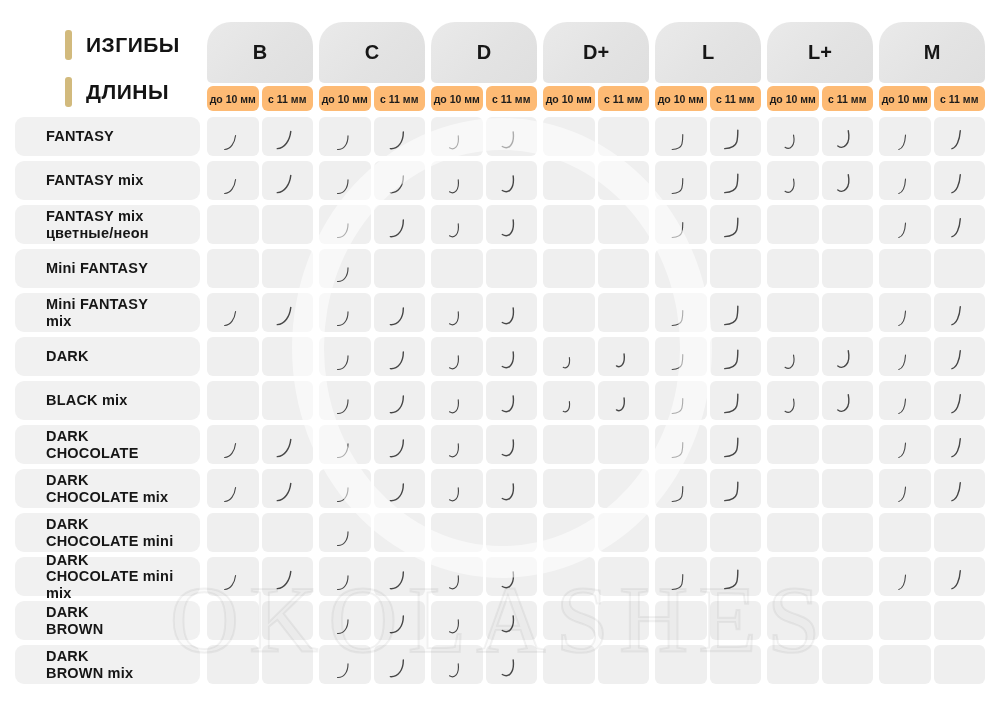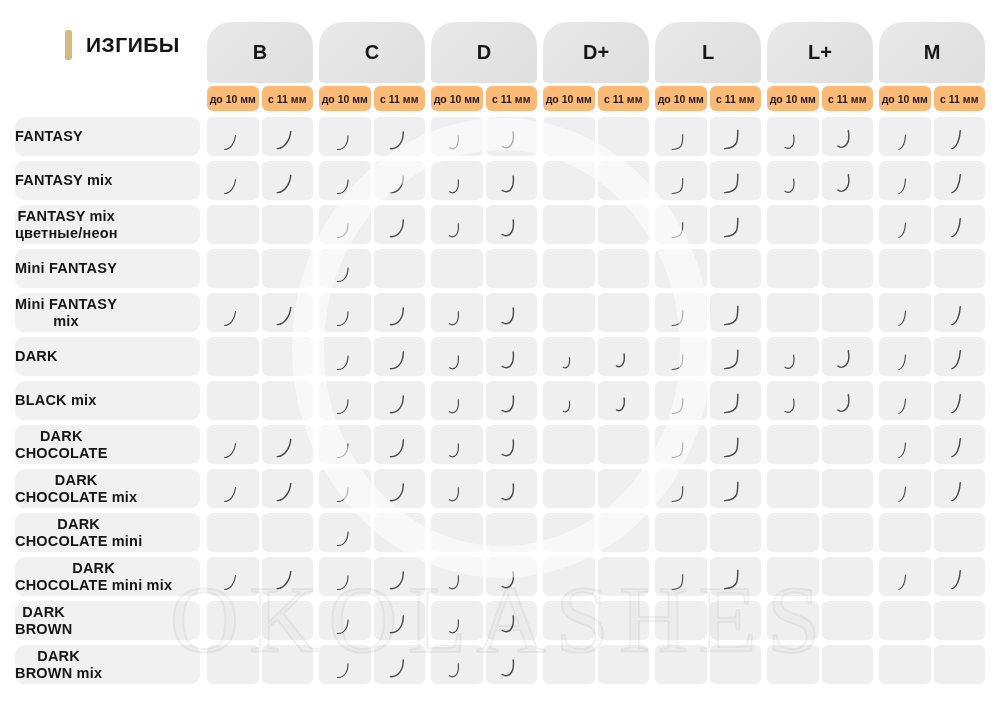--- a/index.html
+++ b/index.html
@@ -25,23 +25,23 @@
               font-size:20px; font-weight:800; color:#171717; }
   .sub-row { display:flex; gap:3px; margin-top:3px; }
   .sub-cell { flex:1; height:25px; background:#fdba74; border-radius:6px;
               display:flex; align-items:center; justify-content:center;
               font-size:10.5px; font-weight:700; color:#1b1b1b; white-space:nowrap; }
 
   
   .rows { position:absolute; left:15px; top:117px; width:970px; }
   .row { display:flex; height:39px; margin-bottom:5px; }
   .row-label { width:185px; margin-right:7px; background:#f1f1f1; border-radius:9px;
-               display:flex; align-items:center; padding-left:0;
+               display:flex; align-items:center; padding-left:31px;
                font-size:14.5px; font-weight:700; color:#161616;
-               line-height:1.12; white-space:pre-line; letter-spacing:0.2px;text-align:center; }
+               line-height:1.12; white-space:pre-line; letter-spacing:0.2px; }
   .cells { display:flex; }
   .cell-group { width:106px; margin-right:6px; display:flex; gap:3px; }
   .cell-group:last-child { margin-right:0; }
   .cell { flex:1; background:#efefef; border-radius:6px;
           display:flex; align-items:flex-end; justify-content:center; overflow:hidden; }
   .cell svg { display:block; margin-bottom:3px; }
 
   
   .wm-ring { position:absolute; left:292px; top:118px; width:420px; height:460px;
              border:32px solid rgba(255,255,255,0.55); border-radius:50%;
@@ -56,20 +56,24 @@
 <body>
 
 <div class="page">
 
   <div class="head">
     <div class="head-left">
       <div class="title-row curves">
         <span class="accent-bar" style="background: rgb(210, 186, 125);"></span>
         <span class="big-title">ИЗГИБЫ</span>
       </div>
+      <div class="title-row lengths">
+        <span class="accent-bar" style="background: rgb(210, 186, 125);"></span>
+        <span class="big-title">ДЛИНЫ</span>
+      </div>
     </div>
     <div class="col-groups" id="colGroups">
         <div class="col-group">
           <div class="col-head">B</div>
           <div class="sub-row">
             <div class="sub-cell">до 10 мм</div>
             <div class="sub-cell">с 11 мм</div>
           </div>
         </div>
         <div class="col-group">

